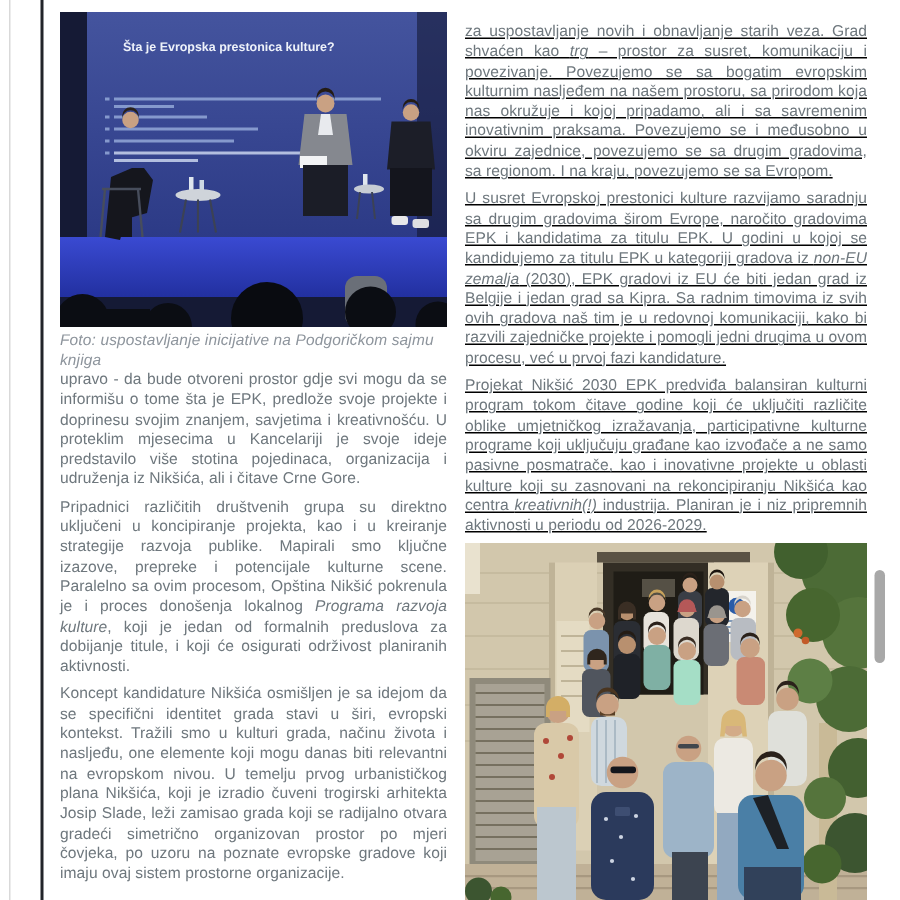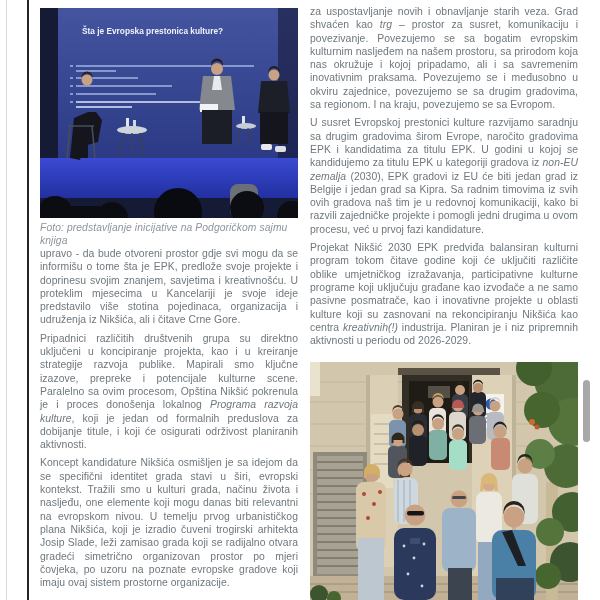--- a/index.html
+++ b/index.html
@@ -3,21 +3,21 @@
 <meta charset="utf-8">
 <style>
   html,body{margin:0;padding:0;background:#ffffff;}
   .page{
     position:relative;width:600px;height:600px;overflow:hidden;
     background:#ffffff;font-family:"Liberation Sans",sans-serif;
   }
   .edge-line-light{position:absolute;left:6px;top:0;width:1px;height:600px;background:#d9d9d9;}
   .edge-line-dark{position:absolute;left:27px;top:0;width:2px;height:600px;background:#22242a;}
   .col-left{position:absolute;left:40px;top:8px;width:258px;}
-  .col-right{position:absolute;left:310px;top:5px;width:268px;}
+  .col-right{position:absolute;left:310px;top:15px;width:268px;text-decoration:underline;}
   .photo-top{width:258px;height:210px;display:block;background:#1a2142;}
   .caption{
     margin-top:3px;font-size:10.3px;line-height:13px;font-style:italic;
     color:#8d949c;letter-spacing:.1px;
   }
   .body-text{margin-top:0;}
   .body-text p, .col-right p{
     margin:0 0 5px 0;font-size:10.4px;line-height:13.3px;color:#6e777d;
     text-align:justify;letter-spacing:.05px;
   }
@@ -116,21 +116,21 @@
         <rect x="190" y="176" width="28" height="34" rx="8" fill="#6a6f78"></rect>
         <circle cx="15" cy="206" r="18" fill="#0b0d13"></circle>
         <circle cx="72" cy="210" r="16" fill="#0b0d13"></circle>
         <circle cx="138" cy="204" r="24" fill="#090b10"></circle>
         <circle cx="207" cy="200" r="17" fill="#0b0d13"></circle>
         <circle cx="252" cy="208" r="15" fill="#0b0d13"></circle>
         <rect x="0" y="198" width="60" height="12" fill="#0b0d13"></rect>
       </g>
     </svg>
 
-    <div class="caption">Foto: predstavljanje inicijative na Podgoričkom sajmu knjiga</div>
+    <div class="caption">Foto: uspostavljanje inicijative na Podgoričkom sajmu knjiga</div>
 
     <div class="body-text" id="left-col-text">
         <p><span>upravo - da bude otvoreni prostor gdje svi mogu da se informišu o tome šta je EPK, predlože svoje projekte i doprinesu svojim znanjem, savjetima i kreativnošću. U proteklim mjesecima u Kancelariji je svoje ideje predstavilo više stotina pojedinaca, organizacija i udruženja iz Nikšića, ali i čitave Crne Gore.</span></p>
         <p><span>Pripadnici različitih društvenih grupa su direktno uključeni u koncipiranje projekta, kao i u kreiranje strategije razvoja publike. Mapirali smo ključne izazove, prepreke i potencijale kulturne scene. Paralelno sa ovim procesom, Opština Nikšić pokrenula je i proces donošenja lokalnog </span><em>Programa razvoja kulture</em><span>, koji je jedan od formalnih preduslova za dobijanje titule, i koji će osigurati održivost planiranih aktivnosti.</span></p>
         <p><span>Koncept kandidature Nikšića osmišljen je sa idejom da se specifični identitet grada stavi u širi, evropski kontekst. Tražili smo u kulturi grada, načinu života i nasljeđu, one elemente koji mogu danas biti relevantni na evropskom nivou. U temelju prvog urbanističkog plana Nikšića, koji je izradio čuveni trogirski arhitekta Josip Slade, leži zamisao grada koji se radijalno otvara gradeći simetrično organizovan prostor po mjeri čovjeka, po uzoru na poznate evropske gradove koji imaju ovaj sistem prostorne organizacije.</span></p>
       </div>
   </div>
 
   <div class="col-right" id="right-col-text">
       <p><span>za uspostavljanje novih i obnavljanje starih veza. Grad shvaćen kao </span><em>trg</em><span> – prostor za susret, komunikaciju i povezivanje. Povezujemo se sa bogatim evropskim kulturnim nasljeđem na našem prostoru, sa prirodom koja nas okružuje i kojoj pripadamo, ali i sa savremenim inovativnim praksama. Povezujemo se i međusobno u okviru zajednice, povezujemo se sa drugim gradovima, sa regionom. I na kraju, povezujemo se sa Evropom.</span></p>

